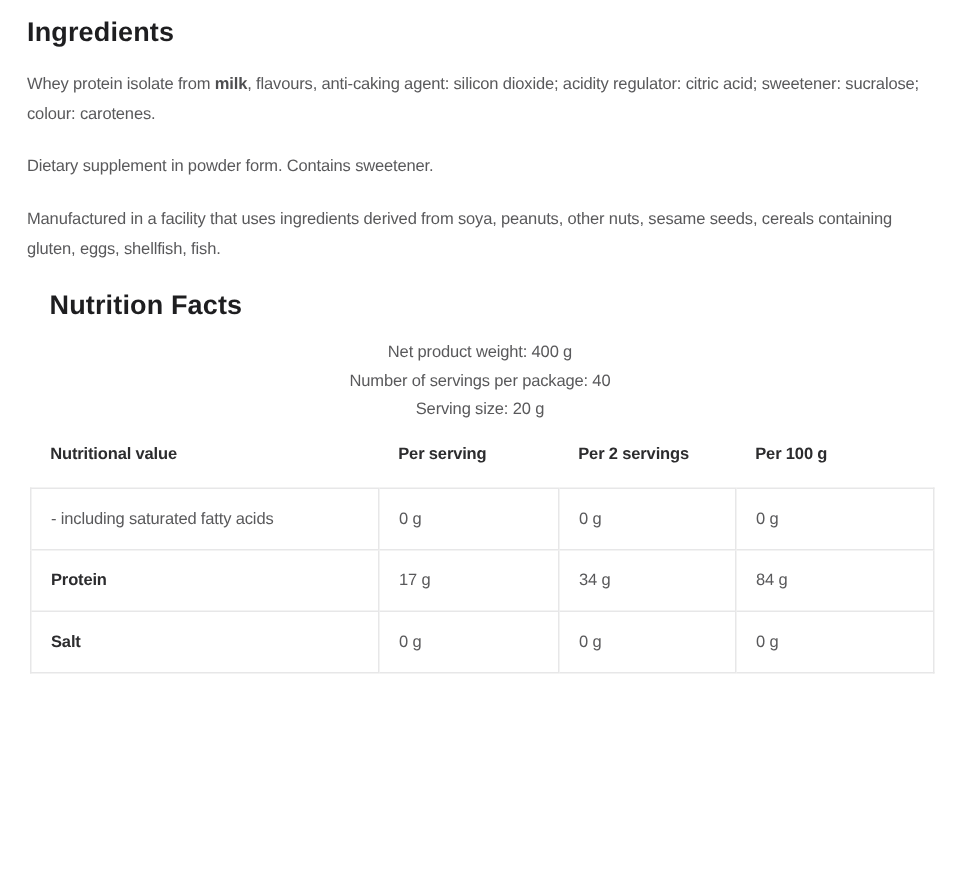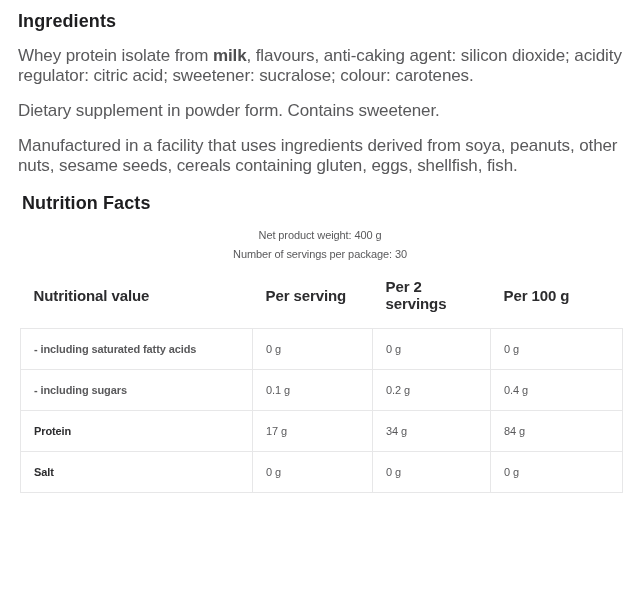--- a/index.html
+++ b/index.html
@@ -23,25 +23,25 @@
   }
   h2.section-title {
     margin: 0 0 12px 0;
     font-size: 18px;
     line-height: 25px;
     font-weight: 700;
     color: #1e1e20;
     letter-spacing: 0.1px;
   }
   h2.section-title.second {
-    margin: 15px 0 10px 4px;
+    margin: 15px 0 10px 15px;
   }
   p.body-text {
     margin: 0 0 15px 0;
-    font-size: 17px;
+    font-size: 11px;
     line-height: 20px;
     letter-spacing: -0.1px;
     color: #59595b;
     max-width: 606px;
   }
   p.body-text .bold {
     font-weight: 700;
     color: #4e4e50;
   }
   .meta-line {
@@ -60,62 +60,63 @@
     font-size: 11px;
   }
   table.nutrition col.c1 { width: 232px; }
   table.nutrition col.c2 { width: 120px; }
   table.nutrition col.c3 { width: 118px; }
   table.nutrition col.c4 { width: 132px; }
   table.nutrition thead th {
     text-align: left;
     font-weight: 700;
     color: #2c2c2e;
-    font-size: 15px;
+    font-size: 11px;
     padding: 6px 12px 16px 13px;
     letter-spacing: -0.1px;
   }
   table.nutrition tbody td {
     height: 40px;
     vertical-align: middle;
     padding: 0 10px 0 13px;
     border-top: 1px solid #e7e7e8;
     border-left: 1px solid #e7e7e8;
     letter-spacing: -0.1px;
     color: #59595b;
   }
   table.nutrition tbody td:last-child { border-right: 1px solid #e7e7e8; }
   table.nutrition tbody tr:last-child td { border-bottom: 1px solid #e7e7e8; }
   table.nutrition tbody td.row-label {
     font-weight: 700;
     color: #2c2c2e;
   }
   table.nutrition tbody td.row-label.sub {
-    font-weight: 700;
+    font-weight: 400;
     color: #59595b;
   }
 </style>
 </head>
 <body>
 
 <div class="page">
 
   <h2 class="section-title">Ingredients</h2>
 
   <p class="body-text"><span>Whey protein isolate from </span><span class="bold">milk</span><span>, flavours, anti-caking agent: silicon dioxide; acidity regulator: citric acid; sweetener: sucralose; colour: carotenes.</span></p>
 
   <p class="body-text">Dietary supplement in powder form. Contains sweetener.</p>
 
   <p class="body-text">Manufactured in a facility that uses ingredients derived from soya, peanuts, other nuts, sesame seeds, cereals containing gluten, eggs, shellfish, fish.</p>
 
   <h2 class="section-title second">Nutrition Facts</h2>
 
   <div>
     <div class="meta-line">Net product weight: 400 g</div>
-    <div class="meta-line">Number of servings per package: 30</div>
+    <div class="meta-line">Number of servings per package: 40</div>
+    <div class="meta-line">Serving size: 20 g</div>
   </div>
 
   <table class="nutrition">
     <colgroup>
       <col class="c1">
         <col class="c2">
         <col class="c3">
         <col class="c4">
     </colgroup>
     <thead>
@@ -127,26 +128,20 @@
       </tr>
     </thead>
     <tbody>
         <tr>
       <td class="row-label sub">- including saturated fatty acids</td>
       <td>0 g</td>
       <td>0 g</td>
       <td>0 g</td>
     </tr>
         <tr>
-      <td class="row-label sub">- including sugars</td>
-      <td>0.1 g</td>
-      <td>0.2 g</td>
-      <td>0.4 g</td>
-    </tr>
-        <tr>
       <td class="row-label">Protein</td>
       <td>17 g</td>
       <td>34 g</td>
       <td>84 g</td>
     </tr>
         <tr>
       <td class="row-label">Salt</td>
       <td>0 g</td>
       <td>0 g</td>
       <td>0 g</td>

